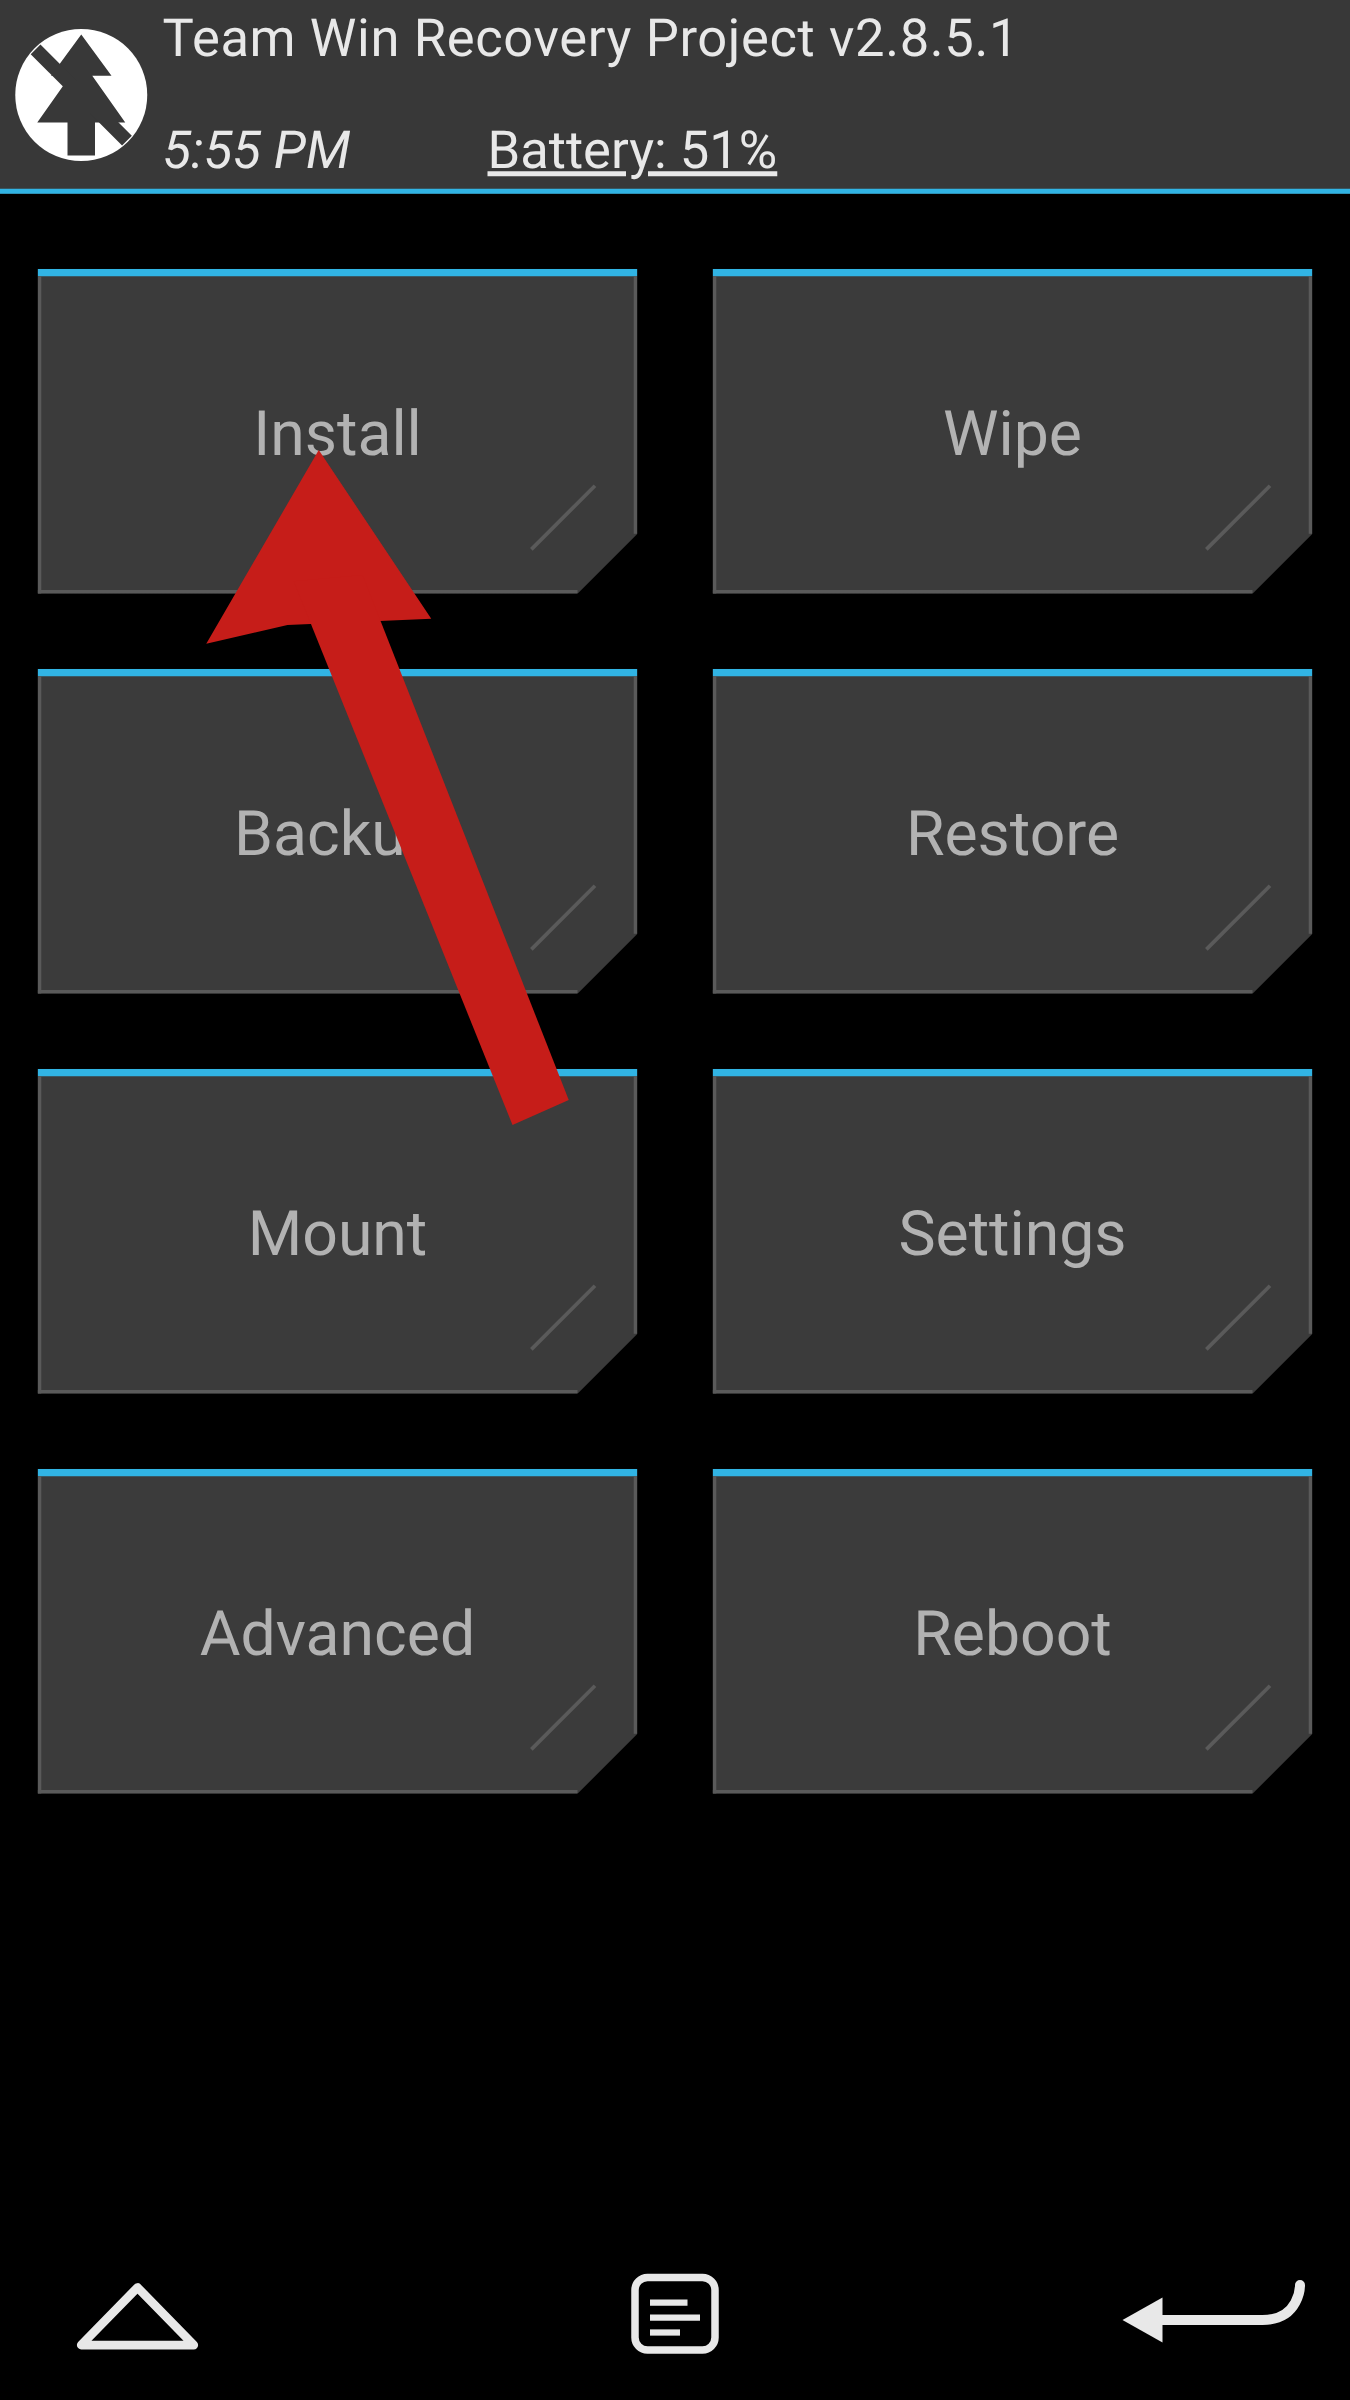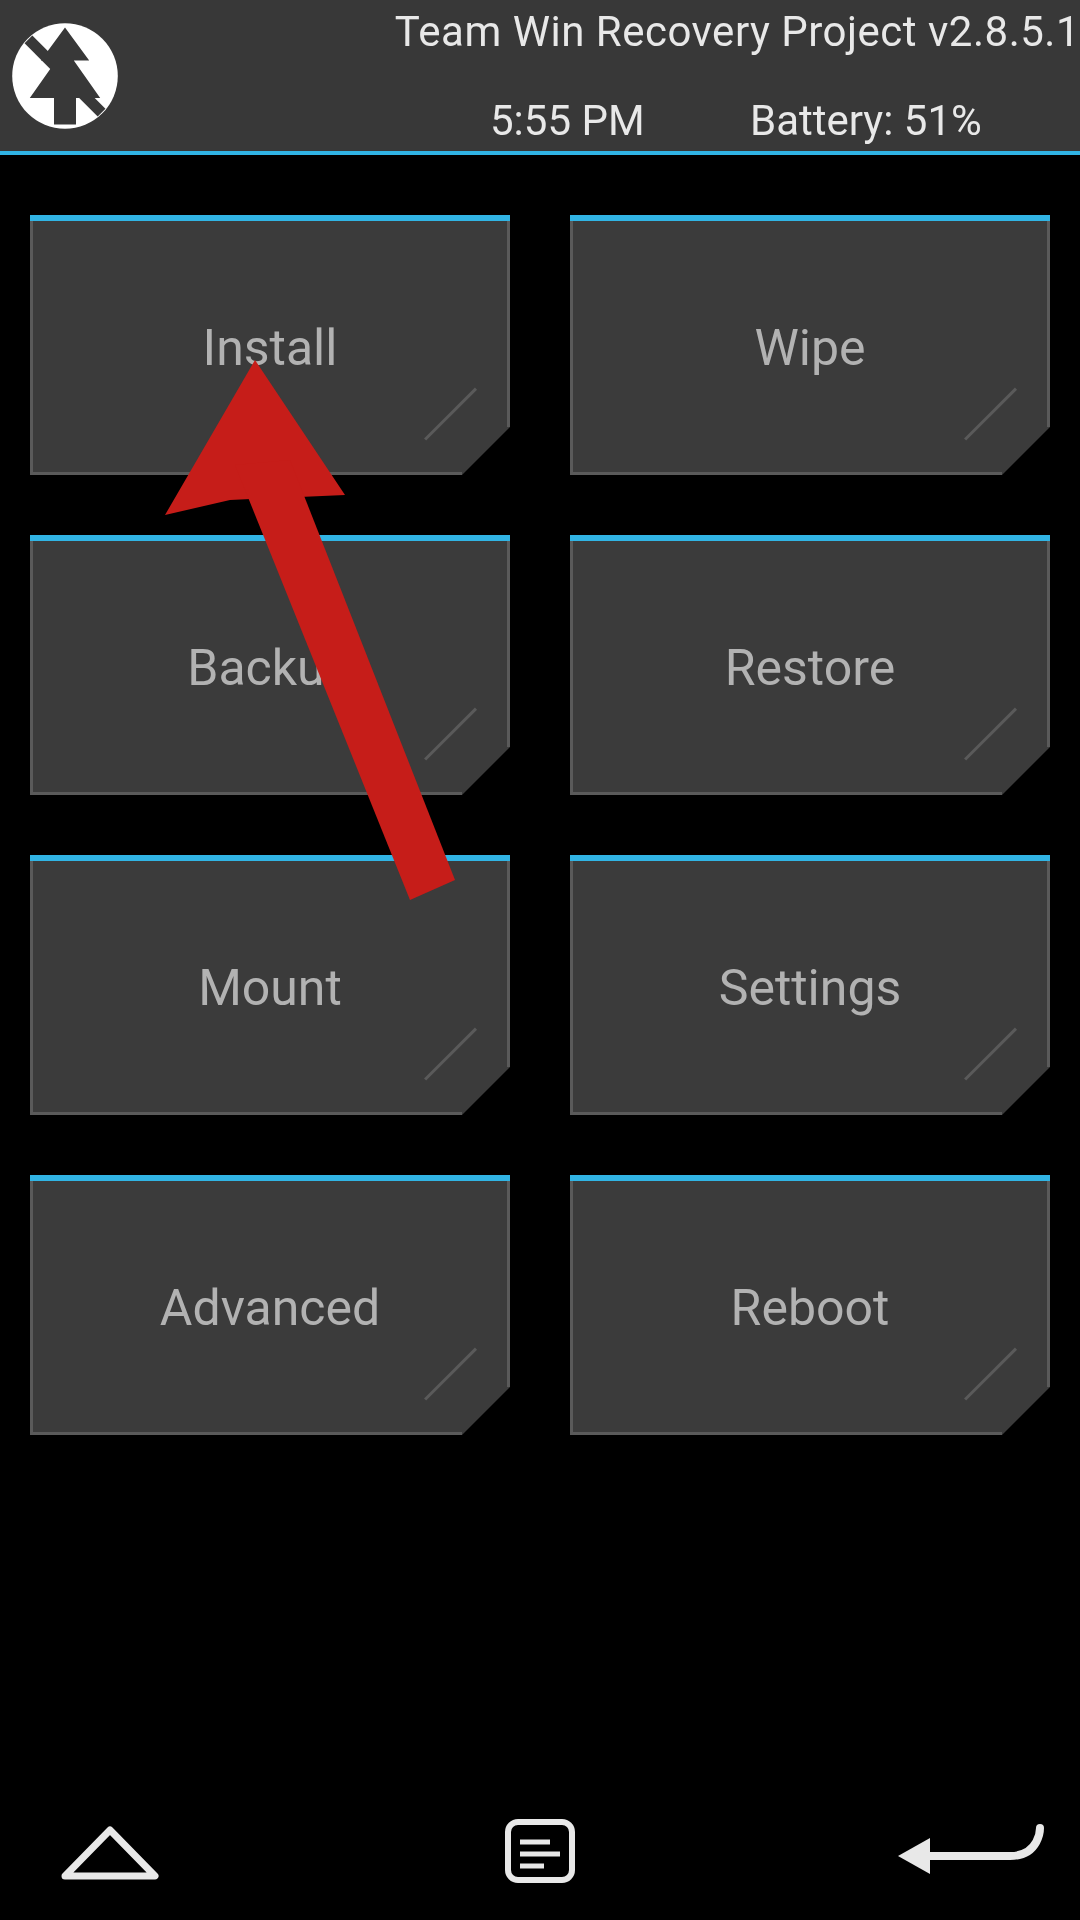--- a/index.html
+++ b/index.html
@@ -4,25 +4,25 @@
 <style>
   * { margin:0; padding:0; box-sizing:border-box; }
   html,body { width:1080px; height:1920px; background:#000; font-family:"Roboto","Segoe UI",Arial,sans-serif; color:#b8b8b8; overflow:hidden; }
   .header {
     width:100%; height:155px; background:#383838;
     display:flex; align-items:stretch;
     border-bottom:4px solid #31b4e4;
     position:relative;
   }
   .logo-wrap { width:130px; display:flex; align-items:center; justify-content:center; }
-  .header-text { flex:1; display:flex; flex-direction:column; justify-content:center; gap:40px; padding-top:0;align-items:flex-end;}
+  .header-text { flex:1; display:flex; flex-direction:column; justify-content:center; gap:40px; padding-top:0;}
   .title-line { font-size:42px; color:#e8e8e8; font-weight:400; letter-spacing:0.5px; }
   .status-line { display:flex; font-size:42px; color:#e8e8e8; font-weight:400; }
-  .status-time { width:260px; }
-  .status-batt { width:330px; }
+  .status-time { width:260px;font-style:italic; }
+  .status-batt { width:330px;text-decoration:underline; }
   .status-cpu  { }
   .grid-area {
     width:100%; padding:60px 30px 0 30px;
     display:grid;
     grid-template-columns: 1fr 1fr;
     grid-auto-rows: 260px;
     column-gap:60px;
     row-gap:60px;
   }
   .tile {

